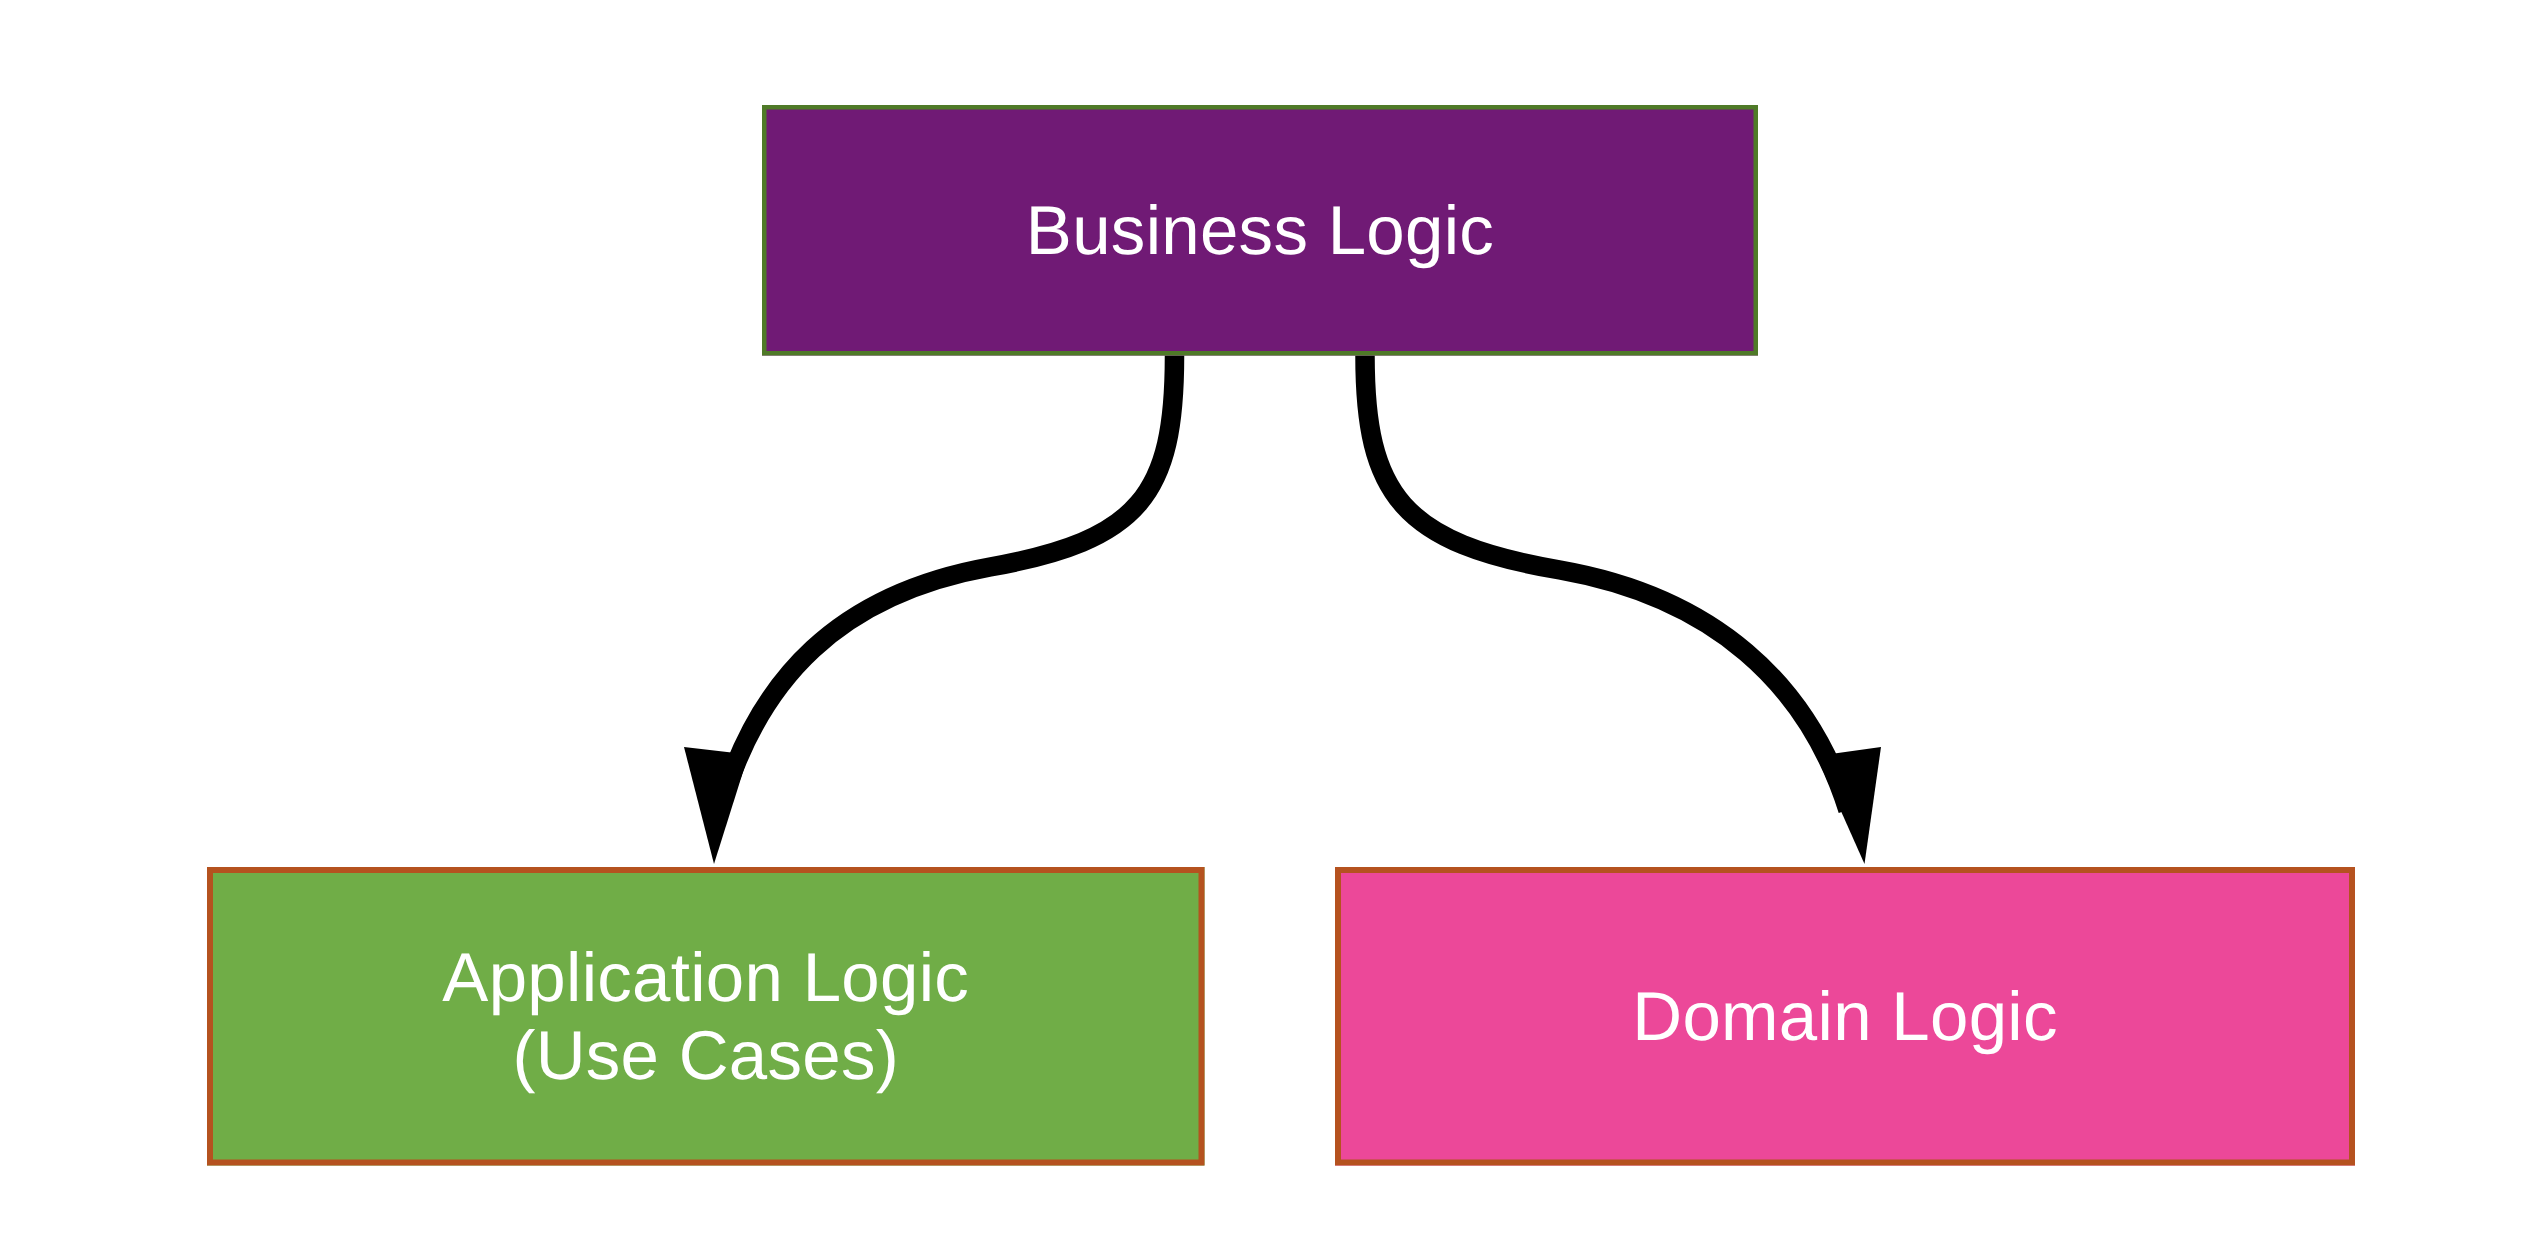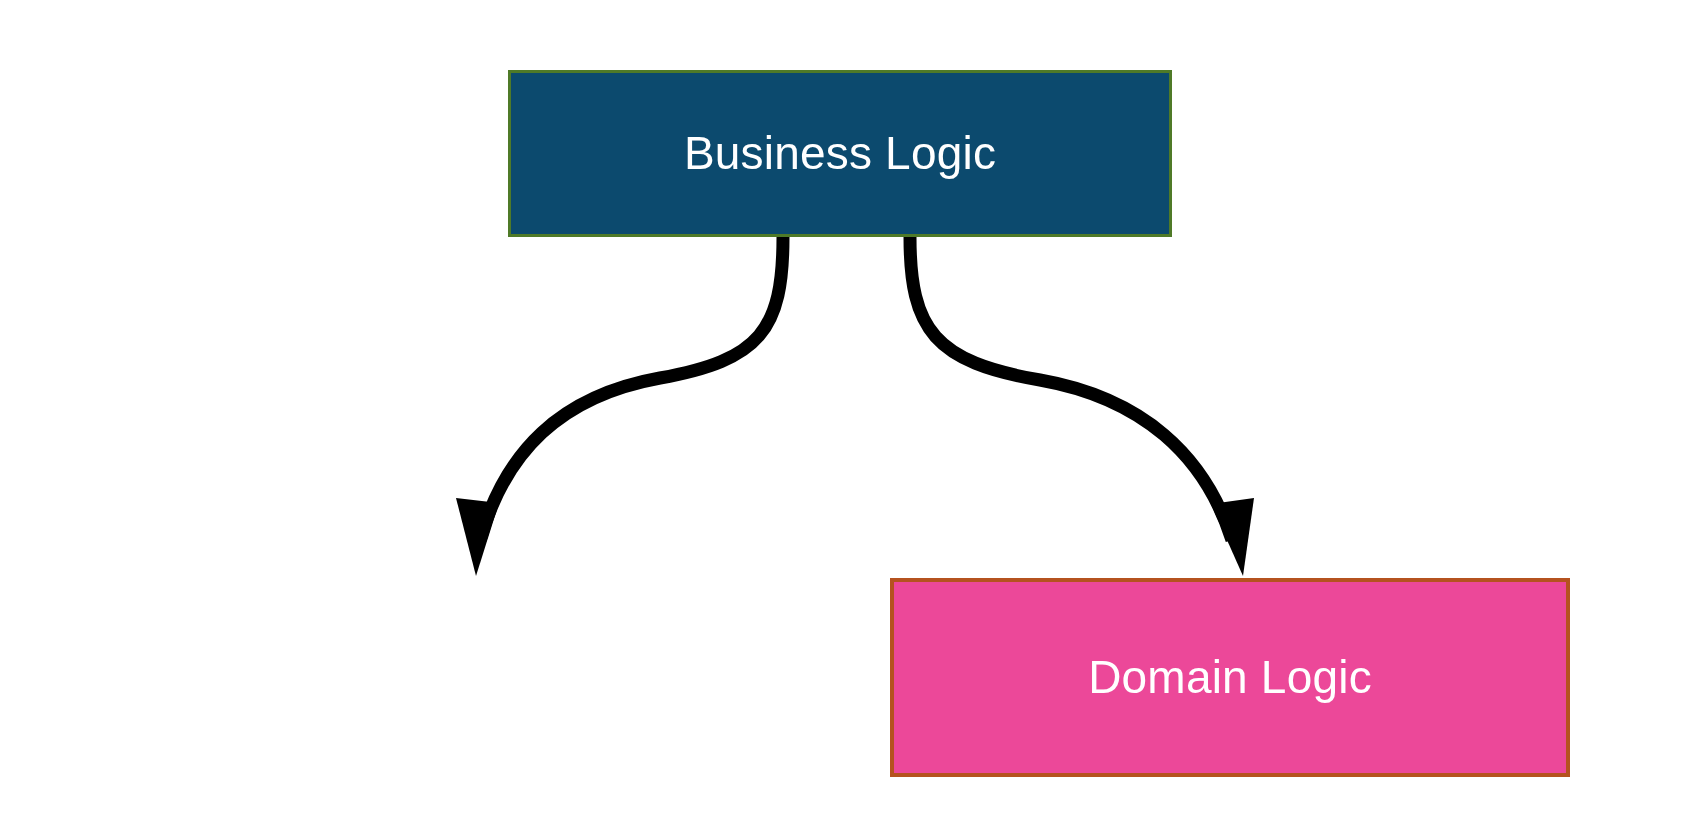--- a/index.html
+++ b/index.html
@@ -46,21 +46,21 @@
     white-space: pre-line;
     font-weight: normal;
   }
 
   
   #node-business-logic {
     left: 508px;
     top: 70px;
     width: 664px;
     height: 167px;
-    background: #0c4a6e;
+    background: #701a75;
     border: 3px solid #4F7A28;
     font-size: 46px;
   }
 
   
   #node-application-logic {
     left: 138px;
     top: 578px;
     width: 665px;
     height: 199px;
@@ -99,18 +99,22 @@
                C 910 330, 935 362, 1040 380
                C 1142 398, 1205 455, 1232 540" fill="none" stroke="#000000" stroke-width="13" stroke-linecap="butt" stroke-linejoin="round"></path>
       <polygon points="1243,576 1211,504 1254,498" fill="#000000"></polygon>
     </g>
   </svg>
 
   <div id="node-business-logic" class="node">
     <span class="node-label">Business Logic</span>
   </div>
 
+  <div id="node-application-logic" class="node">
+    <span class="node-label">Application Logic
+(Use Cases)</span>
+  </div>
 
   <div id="node-domain-logic" class="node">
     <span class="node-label">Domain Logic</span>
   </div>
 
 </div>
 
 </body></html>

